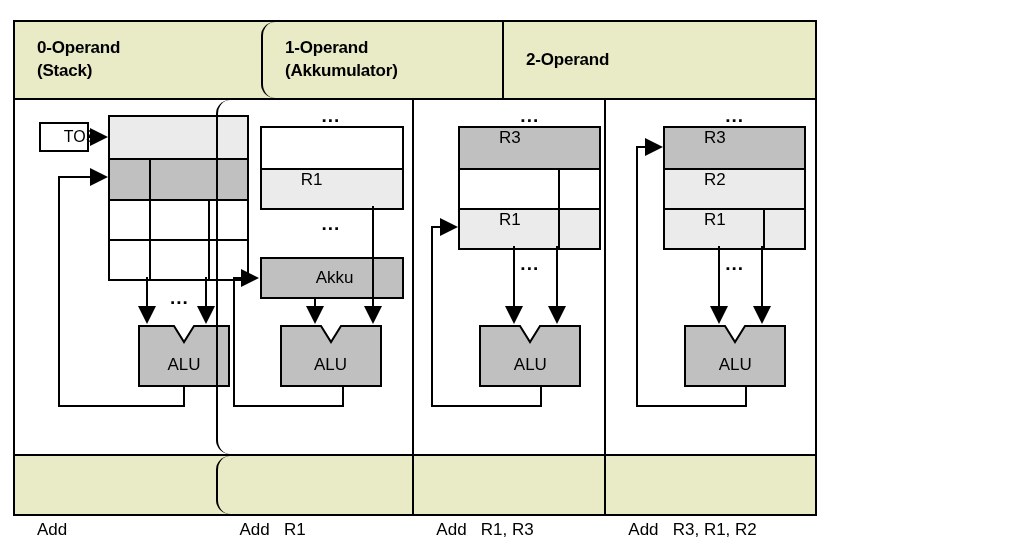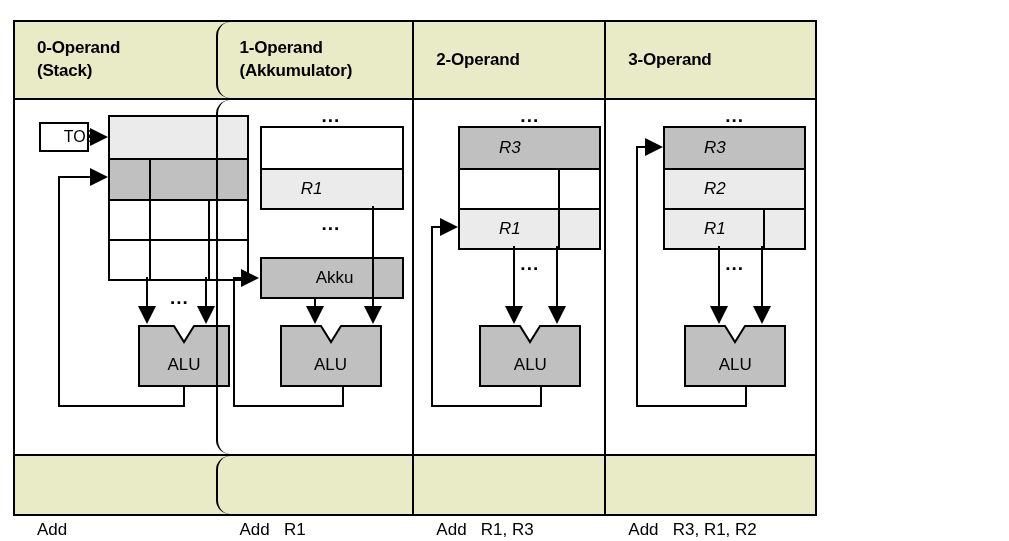--- a/index.html
+++ b/index.html
@@ -54,23 +54,22 @@
     user-select:none;
   }
 
   .box{
     position:absolute;box-sizing:border-box;
     border:2px solid #000;
     background:#fff;
   }
   .cellrow{
     position:absolute;left:0;right:0;box-sizing:border-box;
-    display:flex;align-items:center;justify-content:center;
+    display:flex;align-items:flex-start;justify-content:center;
     font-size:17px;
-    font-style:italic;
   }
   .lbl{position:relative;left:-20px;}
 
   .fill-light{background:#ebebeb;}
   .fill-mid{background:#c0c0c0;}
   .fill-white{background:#ffffff;}
   .vline{position:absolute;width:0;border-left:2px solid #000;}
 
   .tos{
     position:absolute;box-sizing:border-box;
@@ -106,23 +105,20 @@
         <div class="hdr-text">0-Operand
 (Stack)</div>
       </div>
       <div class="cell c1">
         <div class="hdr-text">1-Operand
 (Akkumulator)</div>
       </div>
       <div class="cell c2">
         <div class="hdr-text">2-Operand</div>
       </div>
-      <div class="cell c3">
-        <div class="hdr-text">3-Operand</div>
-      </div>
     </div>
 
     <div class="row row-body">
 
       <div class="cell c0">
         <div class="diagram">
 
           <div class="tos" style="left:24px;top:22px;width:50px;height:30px;padding-left:32px;">
             <span>TOS</span>
           </div>

